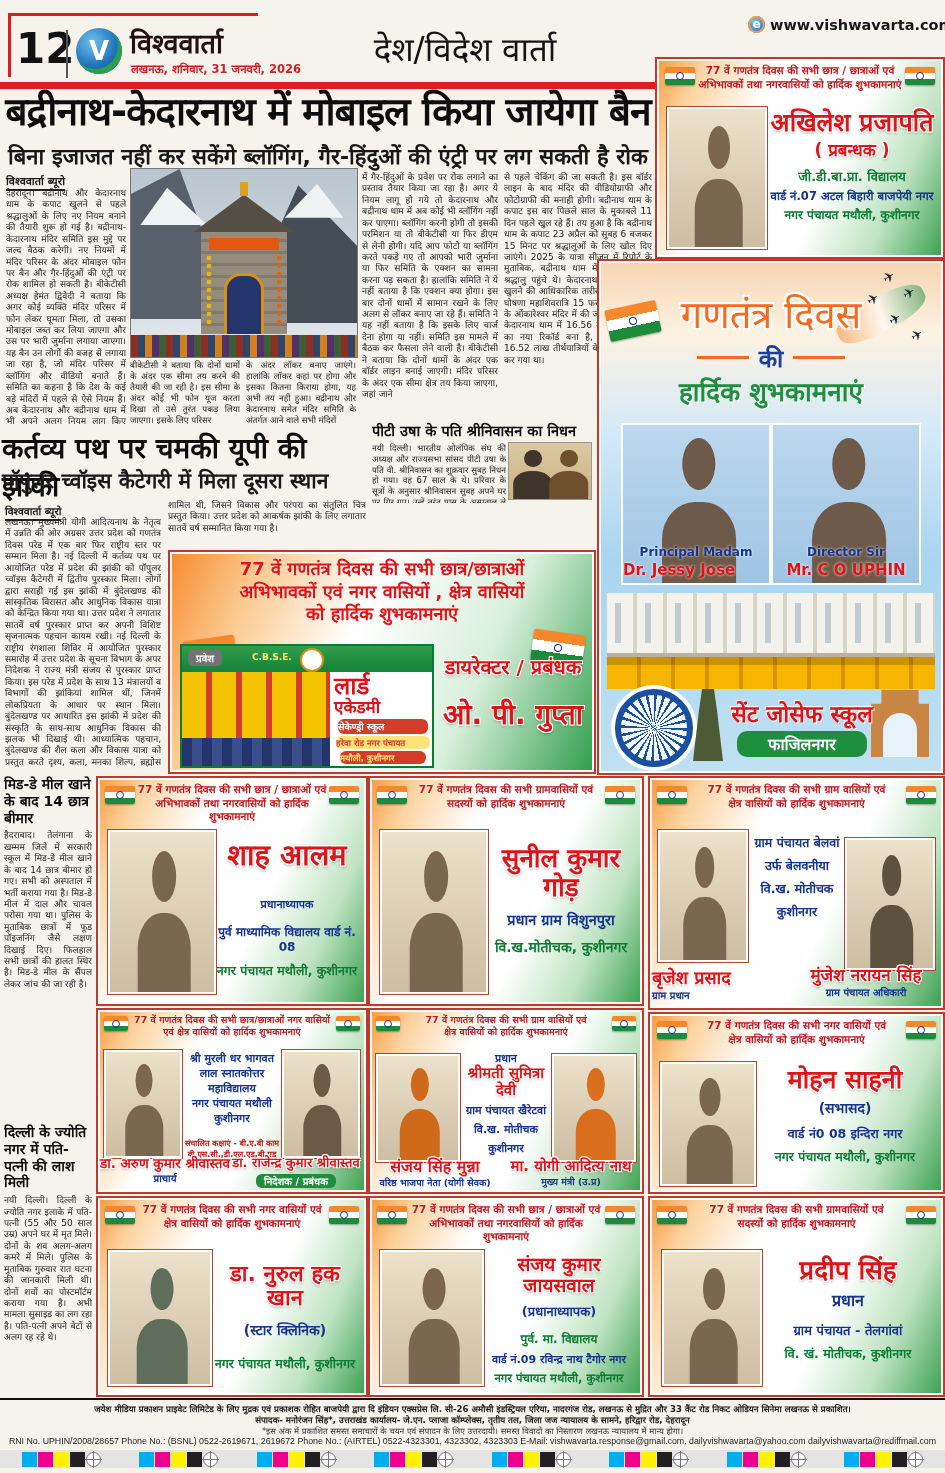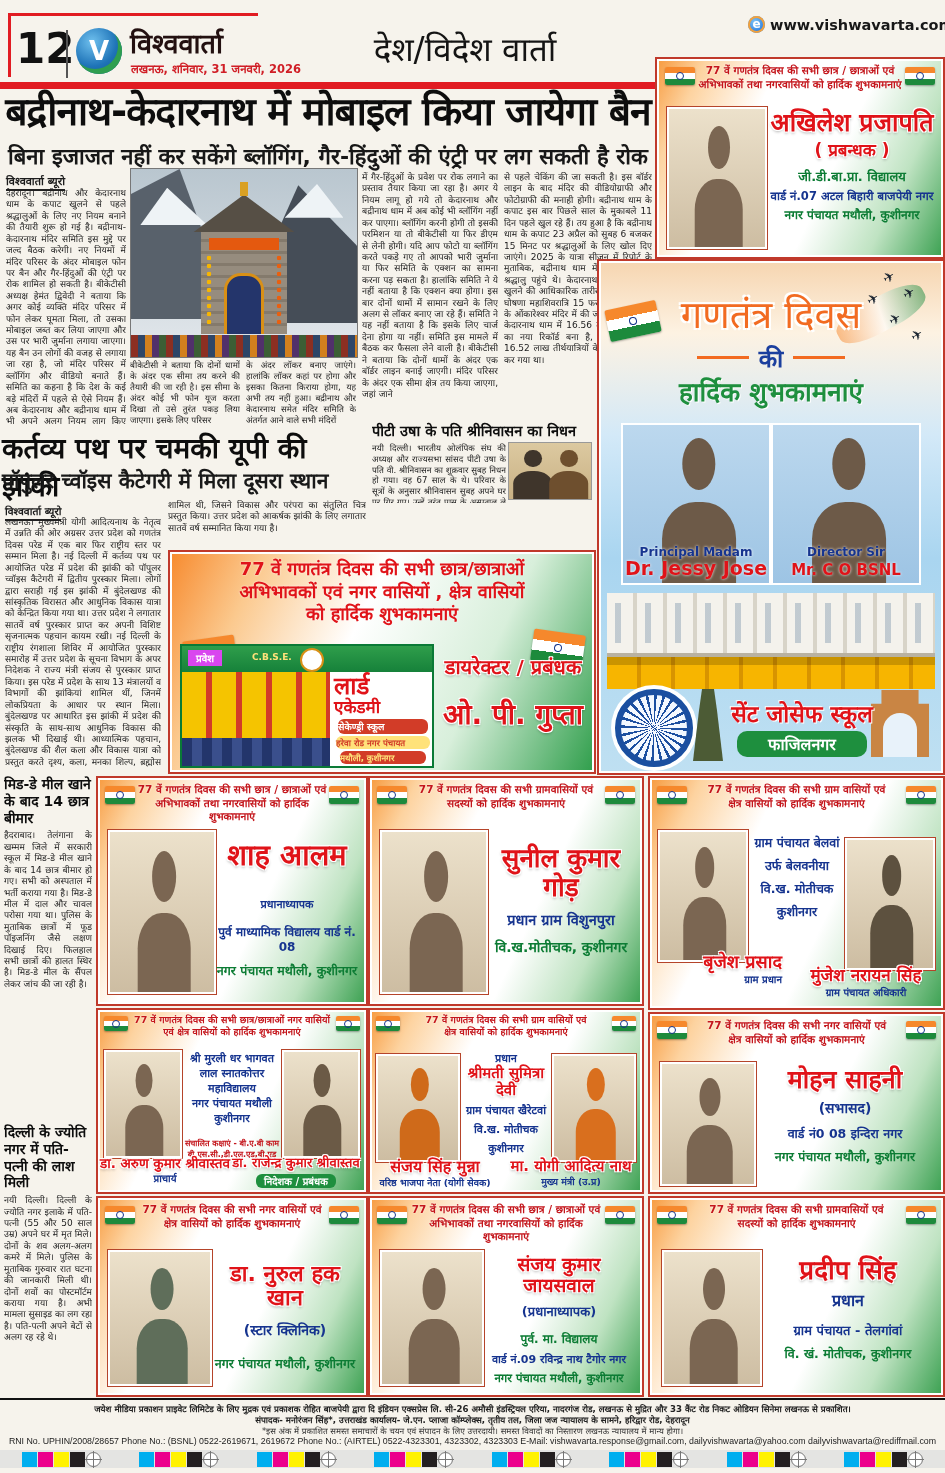--- a/index.html
+++ b/index.html
@@ -130,26 +130,26 @@
     <div class="abs" style="left:0;top:26px;width:100%;text-align:center;font-size:38px;font-weight:400;color:#f26b21;text-shadow:2px 2px 0 #fff,-2px -2px 0 #fff,2px -2px 0 #fff,-2px 2px 0 #fff">गणतंत्र दिवस</div>
     <div class="abs" style="left:0;top:80px;width:100%;display:flex;align-items:center;justify-content:center;gap:10px">
       <span style="width:52px;height:3px;background:#f26b21"></span>
       <span style="font-size:24px;font-weight:800;color:#1b3f9e">की</span>
       <span style="width:52px;height:3px;background:#f26b21"></span>
     </div>
     <div class="abs" style="left:0;top:112px;width:100%;text-align:center;font-size:26px;font-weight:800;color:#1e8f3e;text-shadow:1px 1px 0 #fff">हार्दिक शुभकामनाएं</div>
     <div class="photo" style="left:22px;top:162px;width:146px;height:158px;outline:none;border:2px solid #fff;background:linear-gradient(#bcd8ee,#9dc4e4);color:#6d5a48">
       <i class="sil" style="height:92%"></i>
       <div class="abs" style="left:0;bottom:24px;width:100%;text-align:center;font-size:12px;font-weight:700;color:#16348f;text-shadow:0 0 3px #fff">Principal Madam</div>
-      <div class="abs" style="left:0;bottom:4px;width:100%;text-align:center;font-size:19px;font-weight:800;color:#e01319;text-shadow:0 0 3px #fff">Dr. Jessy Jose</div>
+      <div class="abs" style="left:0;bottom:4px;width:100%;text-align:left;font-size:15px;font-weight:800;color:#e01319;text-shadow:0 0 3px #fff">Dr. Jessy Jose</div>
     </div>
     <div class="photo" style="right:22px;top:162px;width:146px;height:158px;outline:none;border:2px solid #fff;background:linear-gradient(#bcd8ee,#9dc4e4);color:#6d5a48">
       <i class="sil" style="height:92%"></i>
       <div class="abs" style="left:0;bottom:24px;width:100%;text-align:center;font-size:12px;font-weight:700;color:#16348f;text-shadow:0 0 3px #fff">Director Sir</div>
-      <div class="abs" style="left:0;bottom:4px;width:100%;text-align:center;font-size:15px;font-weight:800;color:#e01319;text-shadow:0 0 3px #fff">Mr. C O BSNL</div>
+      <div class="abs" style="left:0;bottom:4px;width:100%;text-align:center;font-size:15px;font-weight:800;color:#e01319;text-shadow:0 0 3px #fff">Mr. C O UPHIN</div>
     </div>
     <div class="abs" style="left:8px;top:332px;width:328px;height:96px;overflow:hidden">
       <div class="abs" style="left:0;top:0;width:100%;height:64px;background:repeating-linear-gradient(90deg,#f4f2ec 0 26px,#d8d4c8 26px 30px),linear-gradient(#fbfaf6,#e8e4d8);box-shadow:inset 0 -4px 0 #b9b2a2"></div>
       <div class="abs" style="left:0;top:10px;width:100%;height:40px;background:repeating-linear-gradient(90deg,transparent 0 8px,#8fa3b5 8px 14px,transparent 14px 30px);opacity:.5"></div>
       <div class="abs" style="left:0;bottom:0;width:100%;height:32px;background:repeating-linear-gradient(90deg,#f7b500 0 30px,#d89400 30px 34px);box-shadow:inset 0 8px 0 rgba(0,0,0,.18)"></div>
     </div>
     <div class="chakra abs" style="left:16px;top:428px;width:66px;height:66px"></div>
     <div class="abs" style="left:94px;top:428px;width:30px;height:72px;background:#4c5b35;clip-path:polygon(30% 0,70% 0,80% 30%,100% 100%,0 100%,20% 30%)"></div>
     <div class="abs" style="right:14px;top:420px;width:58px;height:76px;background:#c98544;clip-path:polygon(0 100%,0 30%,18% 30%,18% 12%,82% 12%,82% 30%,100% 30%,100% 100%);"></div>
     <div class="abs" style="right:26px;top:452px;width:34px;height:44px;background:#e8f2fa;border-radius:17px 17px 0 0"></div>
@@ -160,21 +160,21 @@
   <div class="ad" style="left:168px;top:550px;width:424px;height:220px;background:linear-gradient(115deg,#f78a2e 0%,#fbc98e 18%,#fff 42%,#d8efdb 70%,#2f9e4b 100%)">
     <div class="adh" style="font-size:18px;padding:6px 10px 2px;line-height:1.25;color:#e01319;font-weight:800">
       <span>77 वें गणतंत्र दिवस की सभी छात्र/छात्राओं</span><br>
       <span>अभिभावकों एवं नगर वासियों , क्षेत्र वासियों</span><br>
       <span>को हार्दिक शुभकामनाएं</span>
     </div>
     <span class="flag big" style="left:14px;top:86px;transform:rotate(-8deg)"></span>
     <span class="flag big" style="right:10px;top:80px;transform:rotate(8deg)"></span>
     <div class="abs" style="left:10px;top:92px;width:250px;height:120px;background:#fff;border:2px solid #0a7a36;overflow:hidden">
       <div class="abs" style="left:0;top:0;width:100%;height:26px;background:linear-gradient(#2f9e4b,#16813a)"></div>
-      <span class="abs" style="left:6px;top:4px;background:#d946ef;color:#fff;font-size:10px;font-weight:800;padding:1px 8px;border-radius:0">प्रवेश</span>
+      <span class="abs" style="left:6px;top:4px;background:#737373;color:#fff;font-size:10px;font-weight:800;padding:1px 8px;border-radius:5px">प्रवेश</span>
       <span class="abs" style="left:70px;top:6px;color:#ffe27a;font-size:9px;font-weight:800">C.B.S.E.</span>
       <span class="abs" style="left:118px;top:2px;width:20px;height:20px;border-radius:50%;background:#fff;border:2px solid #d99016"></span>
       <div class="abs" style="left:0;top:26px;width:148px;height:66px;background:repeating-linear-gradient(90deg,#f5c400 0 24px,#d23c28 24px 30px)"></div>
       <div class="abs" style="left:0;bottom:0;width:148px;height:28px;background:repeating-linear-gradient(90deg,#23356b 0 10px,#3a4f8c 10px 20px)"></div>
       <div class="abs" style="left:152px;top:28px;width:98px;">
         <div style="font-size:24px;font-weight:900;color:#e01319;line-height:1">लार्ड</div>
         <div style="font-size:17px;font-weight:900;color:#e01319;line-height:1.1">एकेडमी</div>
         <div style="font-size:9.5px;font-weight:800;color:#fff;background:#d23c28;border-radius:6px;margin:2px 4px;padding:1px 0">सेकेण्ड्री स्कूल</div>
         <div style="font-size:8.5px;font-weight:800;color:#d23c28;background:#ffe27a;border-radius:6px;margin:2px 2px;padding:1px 0">हरेवा रोड नगर पंचायत</div>
         <div style="font-size:8.5px;font-weight:800;color:#ffe27a;background:#d23c28;border-radius:6px;margin:2px 6px;padding:1px 0">मथौली, कुशीनगर</div>
@@ -242,21 +242,21 @@
       </div>
     <div class="photo" style="right:8px;top:60px;width:86px;height:128px;color:#5d513f">
         <i class="sil"></i>
       </div>
     <div class="abs" style="left:96px;top:56px;width:102px;text-align:center">
       <div class="bl" style="font-size:12.5px">ग्राम पंचायत बेलवां</div>
       <div class="bl" style="font-size:12.5px;margin-top:6px">उर्फ बेलवनीया</div>
       <div class="bl" style="font-size:12.5px;margin-top:6px">वि.ख. मोतीचक</div>
       <div class="bl" style="font-size:12.5px;margin-top:6px">कुशीनगर</div>
     </div>
-    <div class="abs" style="left:2px;top:174px;width:130px;text-align:right">
+    <div class="abs" style="left:2px;top:190px;width:130px;text-align:left">
       <div class="nm" style="font-size:18px">बृजेश प्रसाद</div>
       <div class="bl" style="font-size:10px">ग्राम प्रधान</div>
     </div>
     <div class="abs" style="right:2px;top:188px;width:150px;text-align:center">
       <div class="nm" style="font-size:17px">मुंजेश नरायन सिंह</div>
       <div class="bl" style="font-size:10px">ग्राम पंचायत अधिकारी</div>
     </div>
   </div>
 
   <div class="ad" style="left:96px;top:1008px;width:268px;height:182px">

